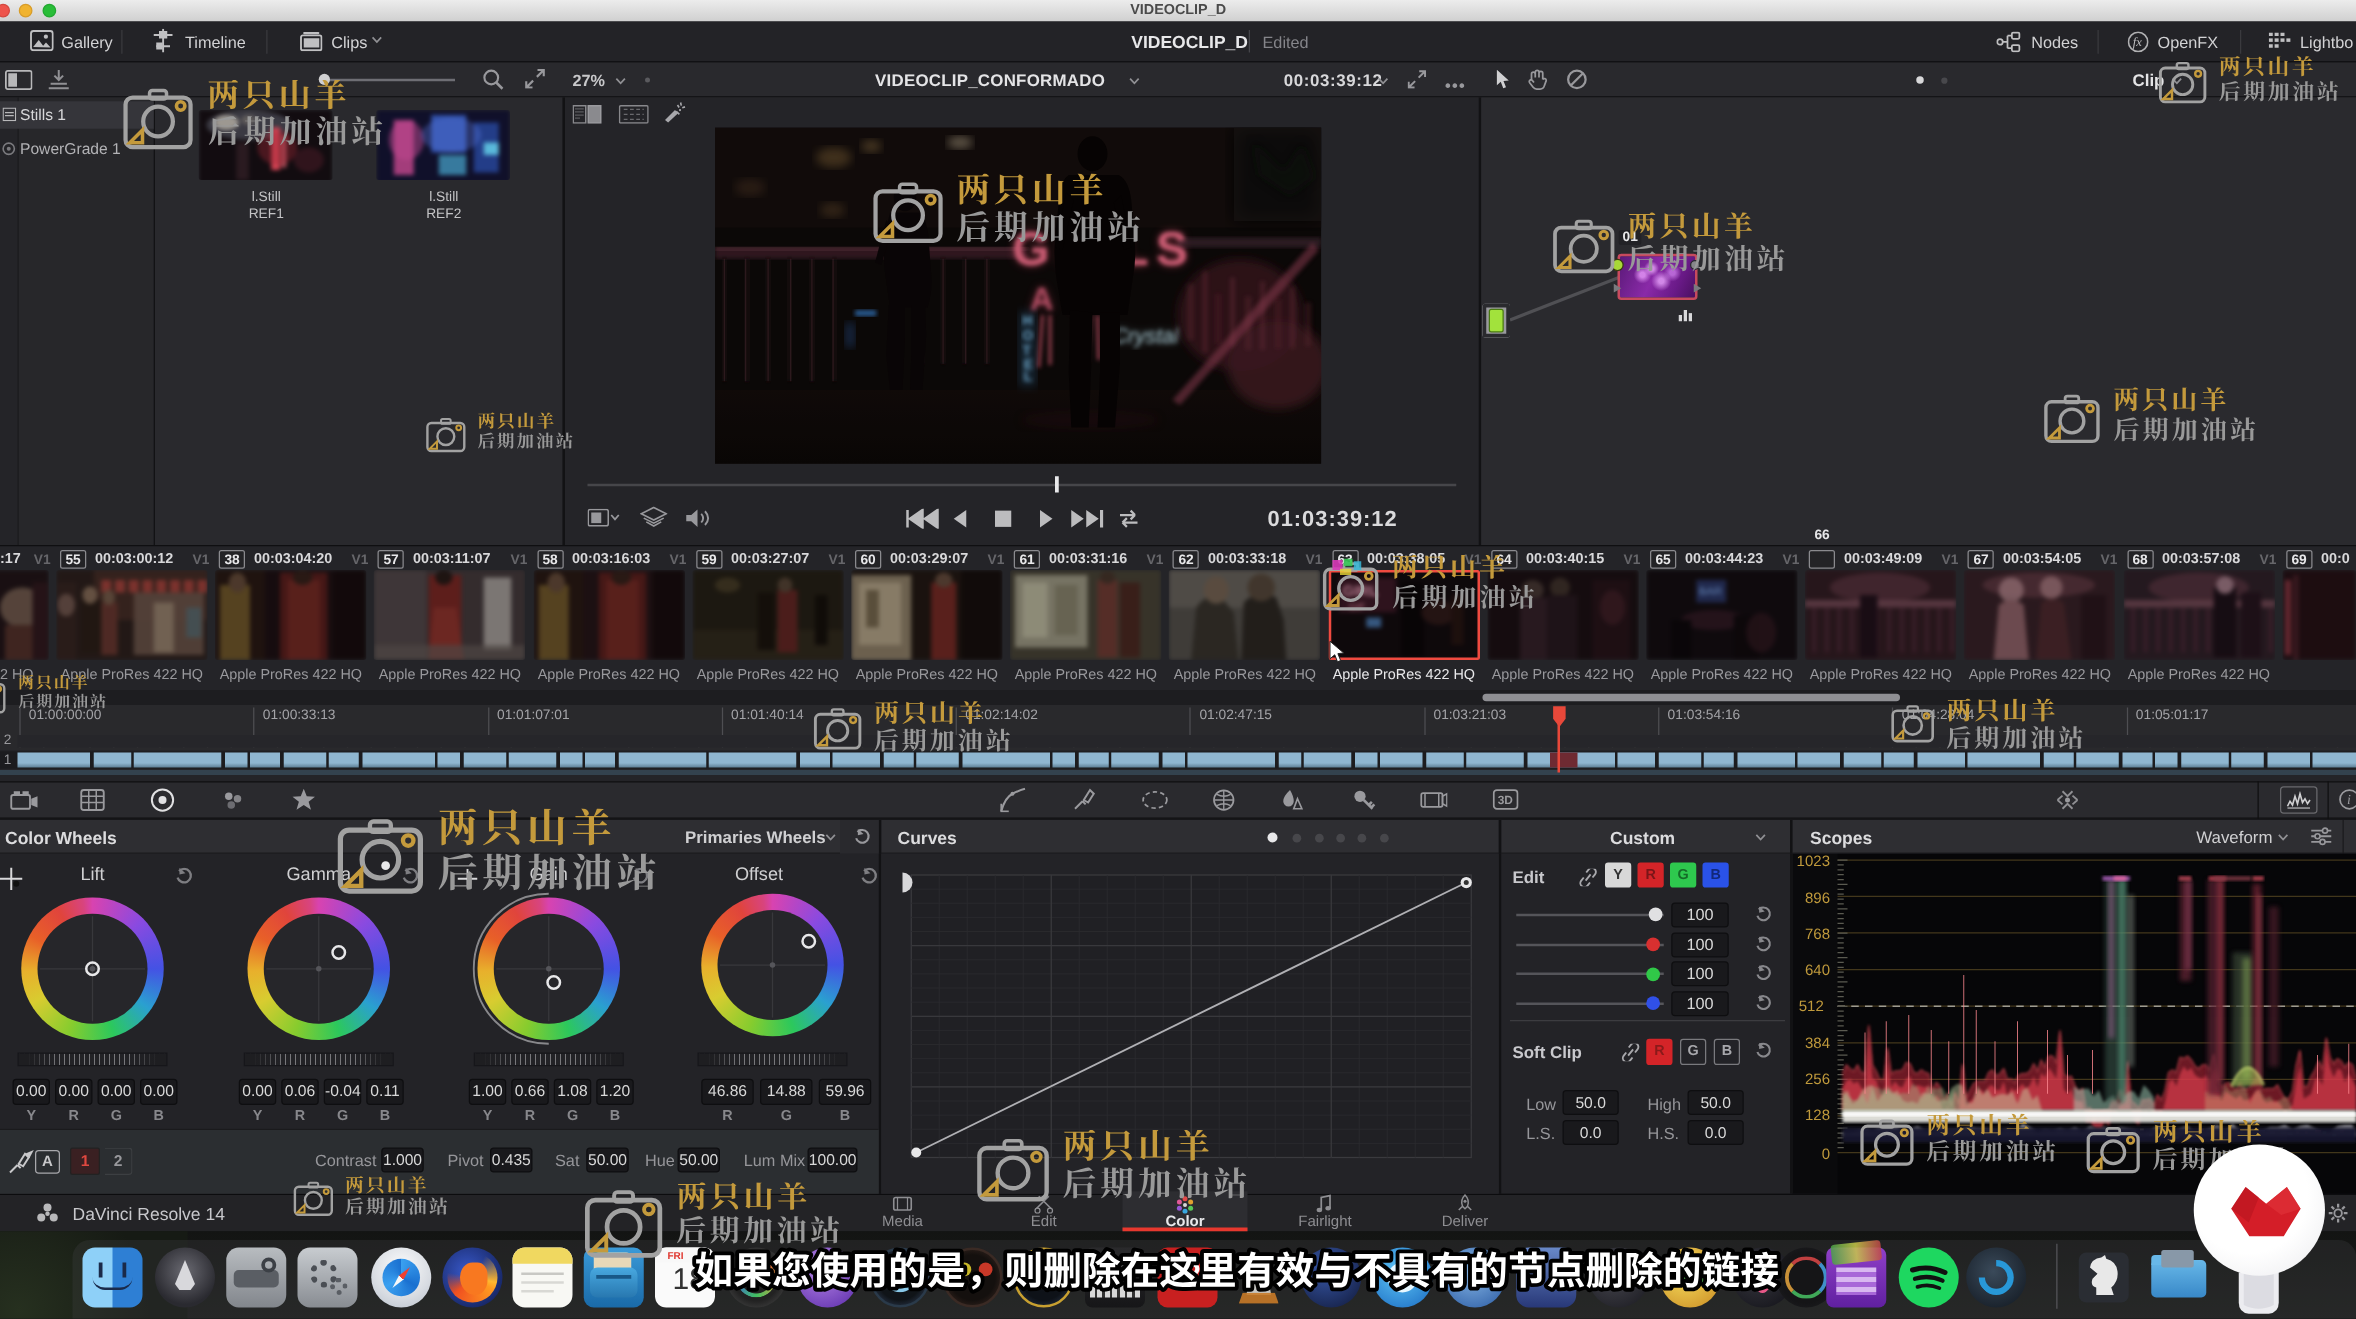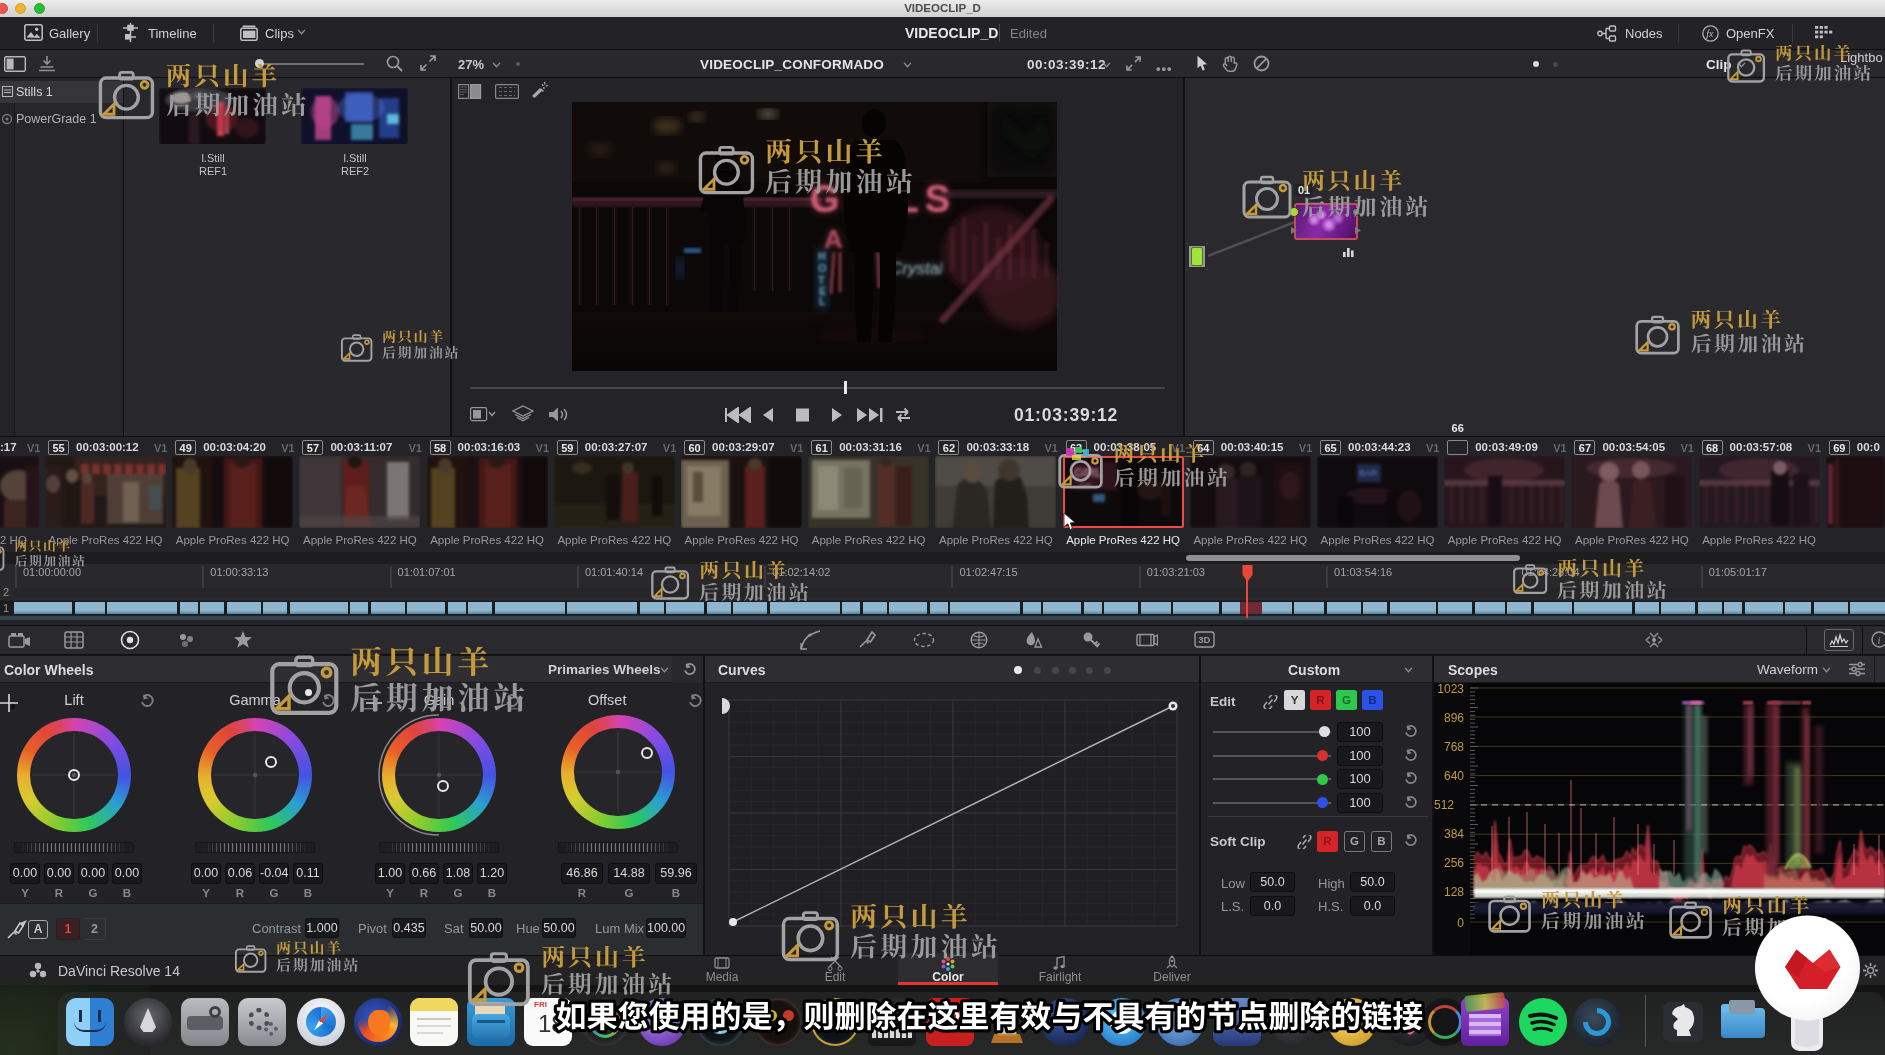--- a/index.html
+++ b/index.html
@@ -77,21 +77,21 @@
       <rect x="4.7" y="0" width="3.2" height="2.8"></rect>
       <rect x="9.4" y="0" width="3.2" height="2.8"></rect>
       <rect x="0" y="4.7" width="3.2" height="2.8"></rect>
       <rect x="4.7" y="4.7" width="3.2" height="2.8"></rect>
       <rect x="9.4" y="4.7" width="3.2" height="2.8"></rect>
       <rect x="14.1" y="4.7" width="3.2" height="2.8"></rect>
       <rect x="0" y="9.4" width="3.2" height="2.8"></rect>
       <rect x="4.7" y="9.4" width="3.2" height="2.8"></rect>
     </g>
   </svg>
-<div class="abs" style="left:1840px;top:26px;font-size:13px;color:#d2d2d4;font-weight:normal;white-space:nowrap;margin-top:24px;">Lightbo</div>
+<div class="abs" style="left:1840px;top:26px;font-size:13px;color:#d2d2d4;font-weight:normal;white-space:nowrap;">Lightbo</div>
 <svg class="abs" style="left:4px;top:56px" width="22" height="16" viewBox="0 0 22 16">
     <rect x="0.7" y="0.7" width="20.6" height="14.6" rx="1.5" fill="none" stroke="#b8b8ba" stroke-width="1.4"></rect>
     <rect x="2.6" y="2.6" width="7" height="10.8" fill="#b8b8ba"></rect>
   </svg>
 <svg class="abs" style="left:38px;top:55px" width="18" height="18" viewBox="0 0 18 18">
     <path d="M9 1 V8.5 M5.5 5.5 L9 9 L12.5 5.5" fill="none" stroke="#909094" stroke-width="1.6"></path>
     <path d="M2.5 12 H15.5 M1 15.5 H17" stroke="#909094" stroke-width="1.6"></path>
   </svg>
 <div class="abs" style="left:256px;top:63px;width:108px;height:2px;background:#6e6e74;"></div>
 <div class="abs" style="left:255px;top:59px;width:9px;height:9px;border-radius:50%;background:#cfcfd1"></div>
@@ -379,21 +379,21 @@
       <rect x="20" y="24" width="16" height="42" fill="#2e1e16"></rect>
       <rect x="36" y="26" width="13" height="42" fill="#71352c"></rect>
       <ellipse cx="27" cy="20" rx="6" ry="7" fill="#8a6a52"></ellipse>
       <ellipse cx="42" cy="22" rx="5" ry="6" fill="#7a5a44"></ellipse>
       <rect x="0" y="10" width="16" height="62" fill="#3a2420"></rect>
       <ellipse cx="8" cy="28" rx="7" ry="9" fill="#75544a"></ellipse>
       <rect x="104" y="30" width="12" height="24" fill="#4a7a8a" opacity="0.6"></rect>
     </svg></div>
 <div class="abs" style="left:45.0px;top:534px;font-size:11.5px;color:#98989c;font-weight:normal;white-space:nowrap;width:121px;text-align:center">Apple ProRes 422 HQ</div>
 <div class="abs" style="left:175.2px;top:440px;width:21px;height:15px;background:#232326;border:1px solid #8a8a8e;border-radius:2px"></div>
-<div class="abs" style="left:175.2px;top:442px;font-size:11px;color:#e8e8ea;font-weight:bold;white-space:nowrap;width:21px;text-align:center">49</div>
+<div class="abs" style="left:175.2px;top:442px;font-size:11px;color:#e8e8ea;font-weight:bold;white-space:nowrap;width:21px;text-align:center">38</div>
 <div class="abs" style="left:203.2px;top:441px;font-size:11.5px;color:#d8d8da;font-weight:bold;white-space:nowrap;">00:03:04:20</div>
 <div class="abs" style="left:281.2px;top:442px;font-size:11px;color:#66666a;font-weight:bold;white-space:nowrap;">V1</div>
 <div class="abs" style="left:172px;top:456px;width:121px;height:72px;overflow:hidden;border-radius:2px;"><svg width="121" height="72" viewBox="0 0 121 72" preserveAspectRatio="none" style="border-radius:2px;filter:blur(1.5px) brightness(0.75) saturate(0.82)">
       <rect width="121" height="72" fill="#201014"></rect>
       <rect x="0" y="0" width="40" height="72" fill="#2c1812"></rect>
       <rect x="4" y="12" width="24" height="60" fill="#8a6824" opacity="0.8"></rect>
       <ellipse cx="18" cy="10" rx="7" ry="8" fill="#6a4a34"></ellipse>
       <rect x="52" y="2" width="38" height="70" fill="#6a1d1a" opacity="0.95"></rect>
       <rect x="58" y="8" width="26" height="64" fill="#8a2a22" opacity="0.8"></rect>
       <ellipse cx="70" cy="6" rx="8" ry="6" fill="#3a2018"></ellipse>
@@ -1108,21 +1108,21 @@
 <div class="vb" style="left:1350px;top:872px;width:45px;height:20px;font-size:12.5px;line-height:18px;color:#d8d8d8">50.0</div>
 <div class="abs" style="left:1221px;top:899px;font-size:13px;color:#96969a;font-weight:normal;white-space:nowrap;">L.S.</div>
 <div class="vb" style="left:1250px;top:896px;width:45px;height:20px;font-size:12.5px;line-height:18px;color:#d8d8d8">0.0</div>
 <div class="abs" style="left:1318px;top:899px;font-size:13px;color:#96969a;font-weight:normal;white-space:nowrap;">H.S.</div>
 <div class="vb" style="left:1350px;top:896px;width:45px;height:20px;font-size:12.5px;line-height:18px;color:#d8d8d8">0.0</div>
 <div class="abs" style="left:1434px;top:683px;width:451px;height:272px;background:#0a0a0c;"></div>
 <div class="abs" style="left:1434px;top:682px;font-size:12px;color:#c09a3c;font-weight:normal;white-space:nowrap;width:30px;text-align:right">1023</div>
 <div class="abs" style="left:1434px;top:711px;font-size:12px;color:#c09a3c;font-weight:normal;white-space:nowrap;width:30px;text-align:right">896</div>
 <div class="abs" style="left:1434px;top:740px;font-size:12px;color:#c09a3c;font-weight:normal;white-space:nowrap;width:30px;text-align:right">768</div>
 <div class="abs" style="left:1434px;top:769px;font-size:12px;color:#c09a3c;font-weight:normal;white-space:nowrap;width:30px;text-align:right">640</div>
-<div class="abs" style="left:1434px;top:798px;font-size:12px;color:#c09a3c;font-weight:normal;white-space:nowrap;width:30px;text-align:left">512</div>
+<div class="abs" style="left:1434px;top:798px;font-size:12px;color:#c09a3c;font-weight:normal;white-space:nowrap;width:30px;text-align:center">512</div>
 <div class="abs" style="left:1434px;top:827px;font-size:12px;color:#c09a3c;font-weight:normal;white-space:nowrap;width:30px;text-align:right">384</div>
 <div class="abs" style="left:1434px;top:856px;font-size:12px;color:#c09a3c;font-weight:normal;white-space:nowrap;width:30px;text-align:right">256</div>
 <div class="abs" style="left:1434px;top:885px;font-size:12px;color:#c09a3c;font-weight:normal;white-space:nowrap;width:30px;text-align:right">128</div>
 <div class="abs" style="left:1434px;top:916px;font-size:12px;color:#c09a3c;font-weight:normal;white-space:nowrap;width:30px;text-align:right">0</div>
 <svg class="abs" style="left:1434px;top:683px" width="451" height="272" viewBox="0 0 451 272">
     <defs>
       <filter id="wb">
         <feGaussianBlur stdDeviation="1.1"></feGaussianBlur>
       </filter>
       <filter id="wc" x="-50%" y="-50%" width="200%" height="200%">

